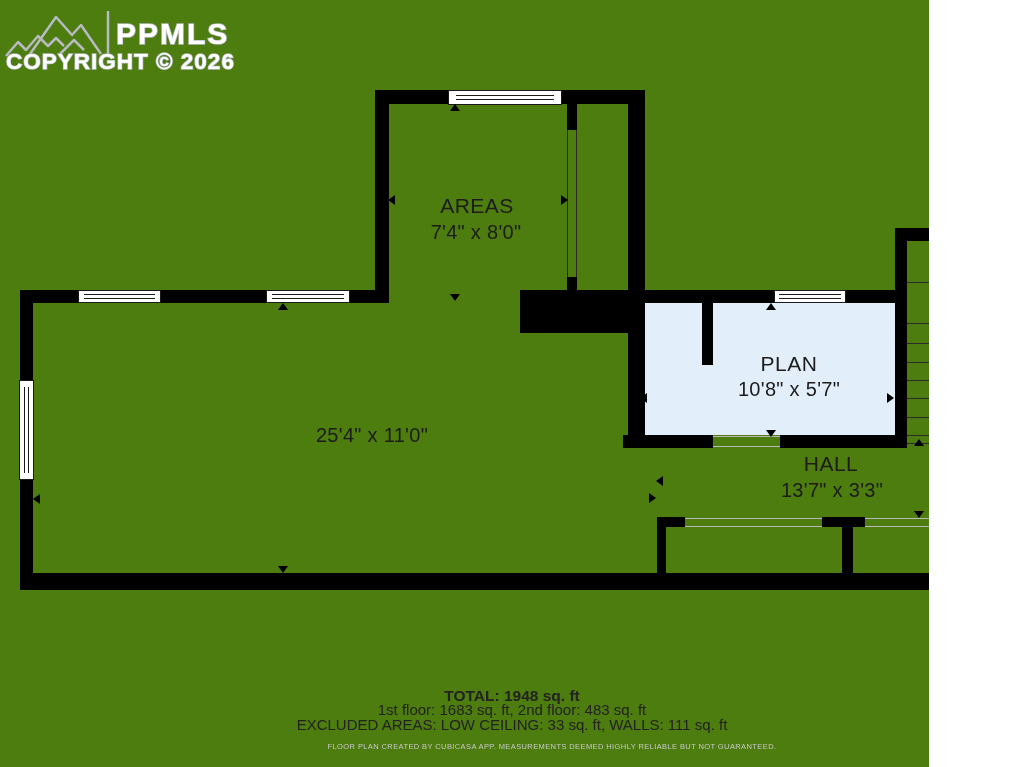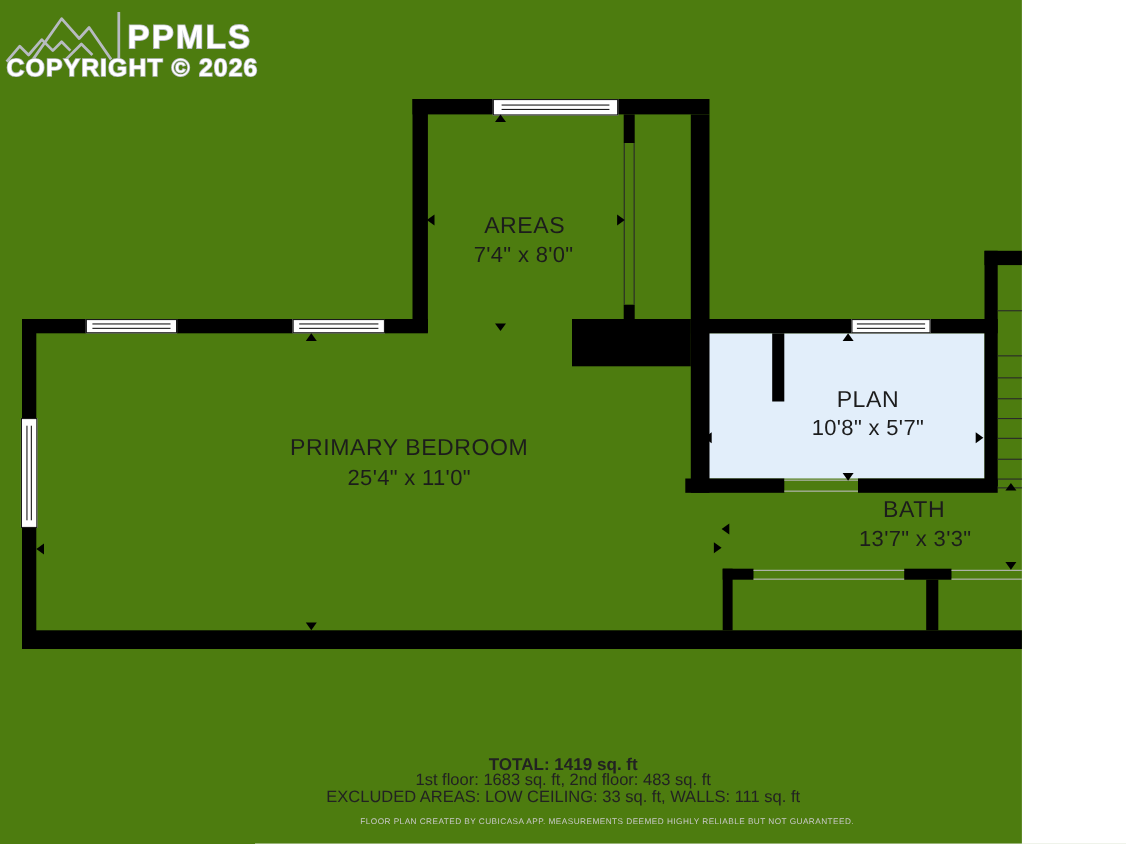--- a/index.html
+++ b/index.html
@@ -122,29 +122,28 @@
       <div class="tri tri-right" style="left: 561px; top: 195px;"></div>
       <div class="tri tri-right" style="left: 887px; top: 393px;"></div>
       <div class="tri tri-right" style="left: 649px; top: 493px;"></div>
       <div class="tri tri-right" style="left: 980px; top: 476px;"></div>
       <div class="stair-arrow" style="left: 940px; top: 424px;"></div>
     </div>
 
   <div class="room-name" style="left:477px;top:194px;">AREAS</div>
   <div class="room-dim" style="left:476px;top:221px;">7'4" x 8'0"</div>
 
-  <div class="room-name" style="left:372px;top:396px;">PRIMARY BEDROOM</div>
   <div class="room-dim" style="left:372px;top:424px;">25'4" x 11'0"</div>
 
   <div class="room-name" style="left:789px;top:352px;">PLAN</div>
   <div class="room-dim" style="left:789px;top:378px;">10'8" x 5'7"</div>
 
-  <div class="room-name" style="left:831px;top:452px;">BATH</div>
+  <div class="room-name" style="left:831px;top:452px;">HALL</div>
   <div class="room-dim" style="left:832px;top:479px;">13'7" x 3'3"</div>
 
   <div>
-    <div class="foot foot-total" style="top:687px;">TOTAL: 1419 sq. ft</div>
+    <div class="foot foot-total" style="top:687px;">TOTAL: 1948 sq. ft</div>
     <div class="foot foot-line" style="top:701px;">1st floor: 1683 sq. ft, 2nd floor: 483 sq. ft</div>
     <div class="foot foot-line" style="top:716px;">EXCLUDED AREAS: LOW CEILING: 33 sq. ft, WALLS: 111 sq. ft</div>
     <div class="foot foot-disclaimer" style="top:742px;padding-left:40px;">FLOOR PLAN CREATED BY CUBICASA APP. MEASUREMENTS DEEMED HIGHLY RELIABLE BUT NOT GUARANTEED.</div>
   </div>
 
 </div>
 
 </body></html>

